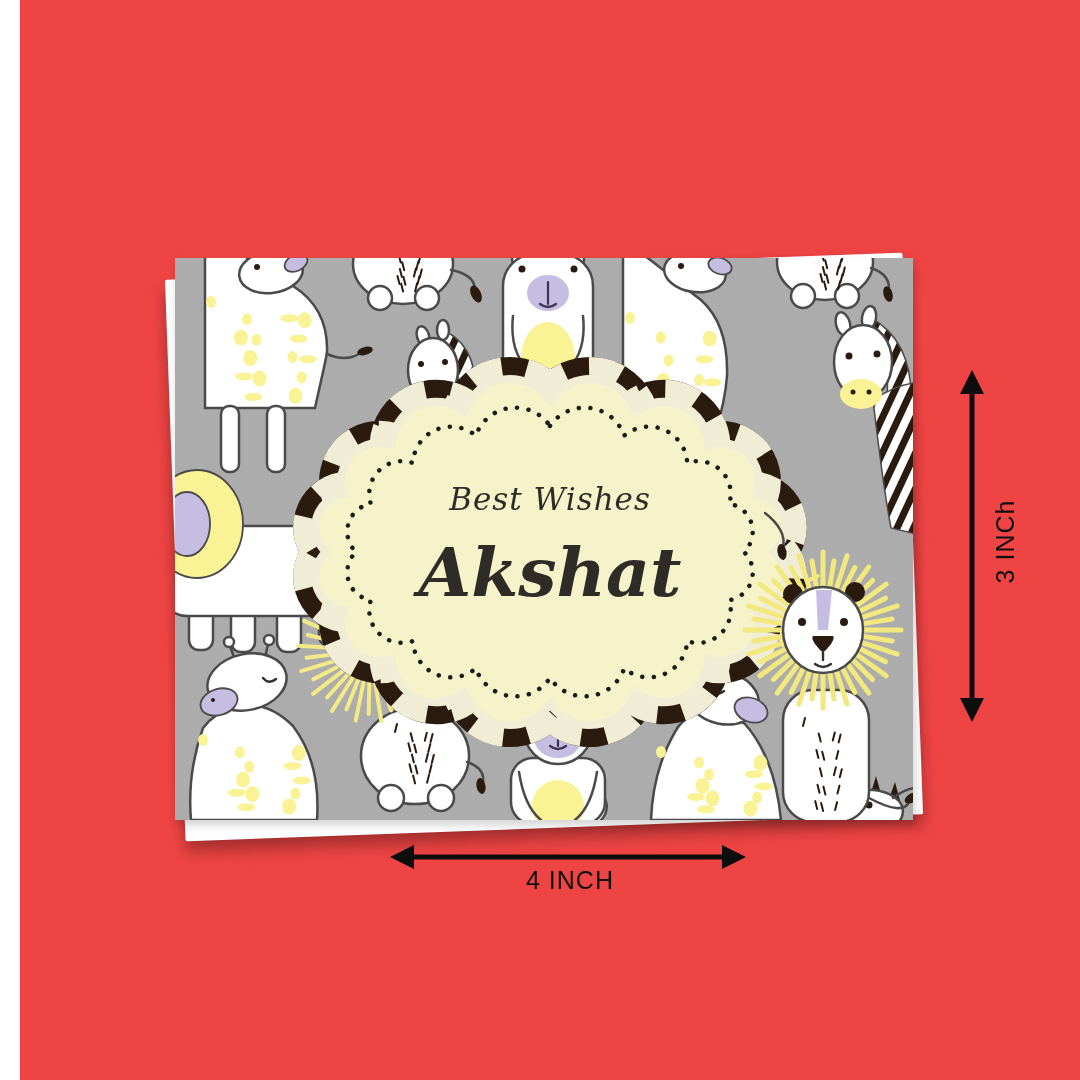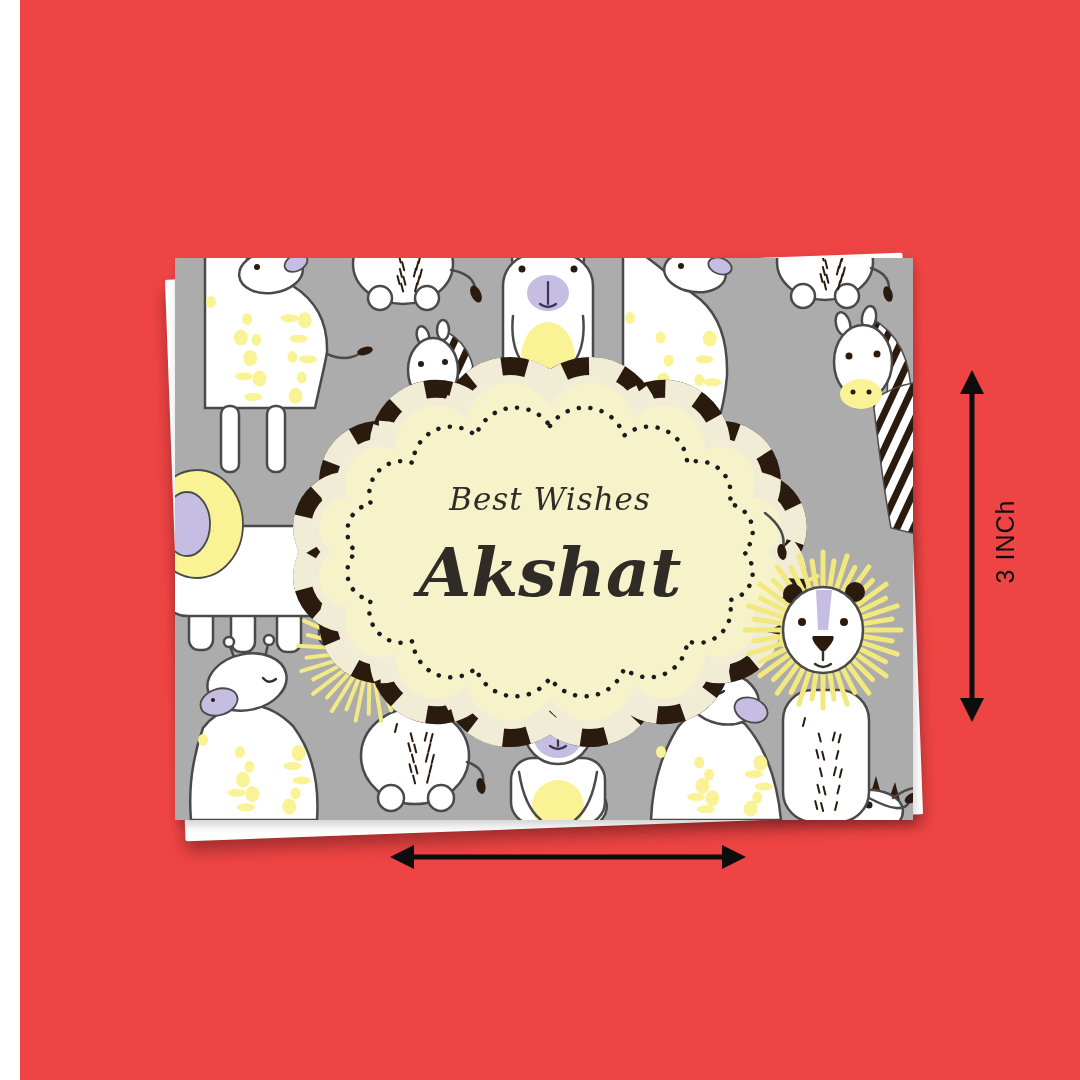--- a/index.html
+++ b/index.html
@@ -437,20 +437,21 @@
         <text class="t-name" x="375" y="338">Akshat</text>
       </g>
     </svg>
   </div>
 
   <svg class="dim dim-h" width="360" height="34">
     <line x1="20" y1="17" x2="340" y2="17"></line>
     <path d="M2,17 L26,5 L26,29 Z"></path>
     <path d="M358,17 L334,5 L334,29 Z"></path>
   </svg>
+  <div class="dim-label-h">4 INCH</div>
 
   <svg class="dim dim-v" width="34" height="356">
     <line x1="17" y1="18" x2="17" y2="338"></line>
     <path d="M17,2 L5,26 L29,26 Z"></path>
     <path d="M17,354 L5,330 L29,330 Z"></path>
   </svg>
   <div class="dim-label-v">3 INCh</div>
 
 </div>
 

